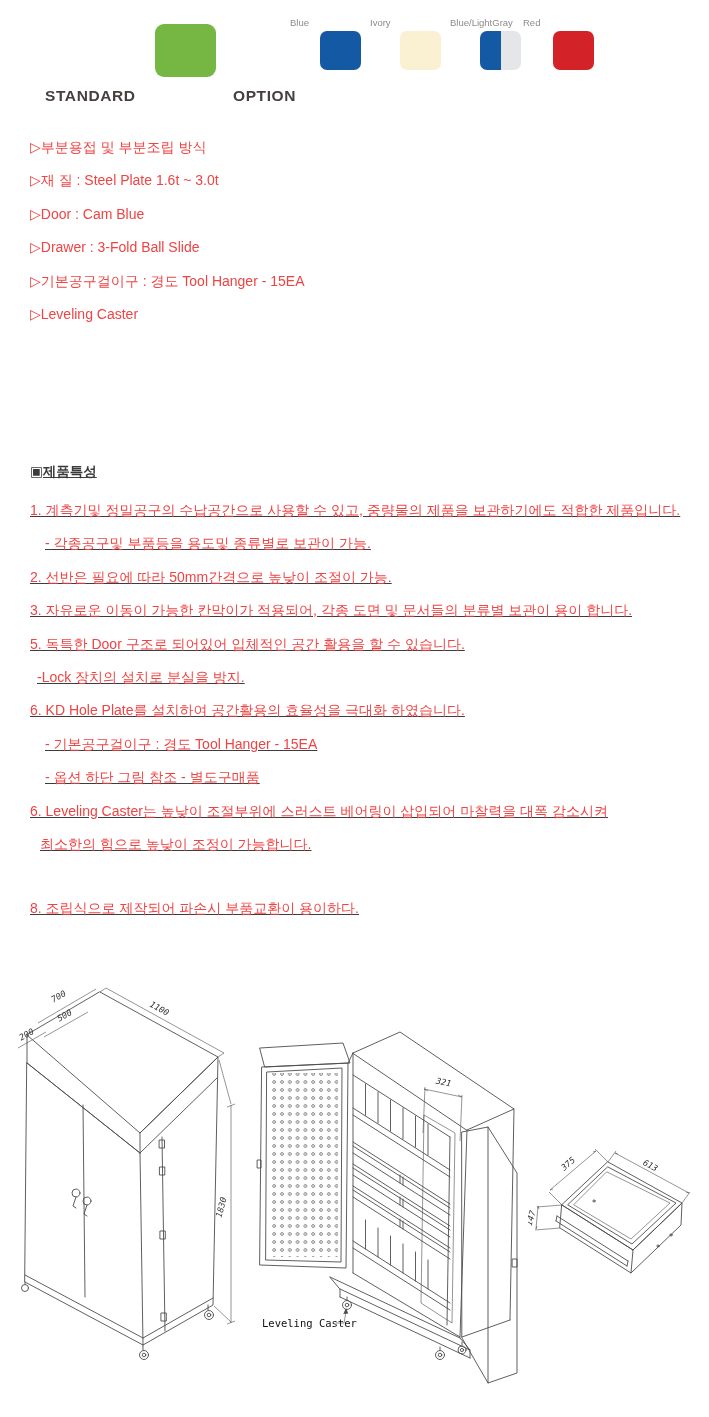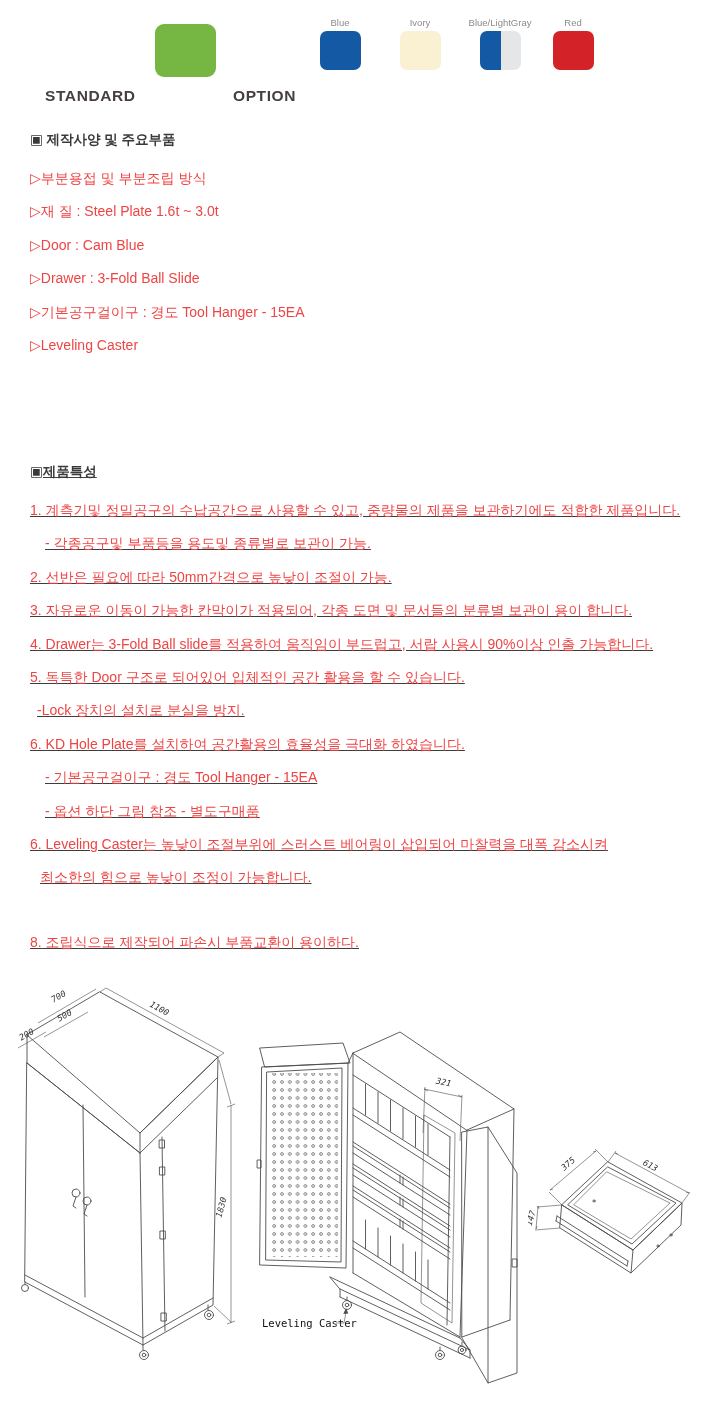--- a/index.html
+++ b/index.html
@@ -3,21 +3,21 @@
 <meta charset="utf-8">
 <style>
   html,body{margin:0;padding:0;background:#ffffff;}
   .page{position:relative;width:709px;height:1417px;background:#ffffff;overflow:hidden;
         font-family:"Liberation Sans","DejaVu Sans",sans-serif;color:#3d3d3d;}
   
   .hdr-label{position:absolute;top:39px;font-size:15.5px;font-weight:bold;color:#45403e;letter-spacing:0.6px;margin-top:48px;}
   .std-label{left:45px;}
   .optn-label{left:233px;}
   .std-swatch{position:absolute;left:155px;top:24px;width:61px;height:53px;border-radius:9px;background:#76b643;}
-  .opt{position:absolute;top:17px;width:100px;text-align:center;}
+  .opt{position:absolute;top:17px;width:100px;}
   .opt .olbl{font-size:9.5px;color:#8b8b8b;white-space:nowrap;}
   .opt .sw{width:41px;height:39px;border-radius:7px;margin:3px auto 0;}
   .opt-blue{left:290px}  .sw-blue{background:#1359a4}
   .opt-ivory{left:370px} .sw-ivory{background:#faf0d2}
   .opt-mix{left:450px}   .sw-mix{background:linear-gradient(90deg,#1359a4 50%,#e4e6e7 50%)}
   .opt-red{left:523px}   .sw-red{background:#d42328}
   
   .spec{position:absolute;left:30px;top:131px;}
   .features{position:absolute;left:30px;top:463px;text-decoration:underline;}
   .sec-title{font-weight:bold;font-size:13.5px;color:#3a3a3a;margin:0 0 13px 0;white-space:nowrap;}
@@ -57,36 +57,34 @@
   <div class="opt opt-mix">
     <div class="olbl">Blue/LightGray</div>
     <div class="sw sw-mix"></div>
   </div>
   <div class="opt opt-red">
     <div class="olbl">Red</div>
     <div class="sw sw-red"></div>
   </div>
 
   <div class="spec">
-    <div class="sec-title">▣ 제작사양 및 주요부품</div>
     <div class="line">▷부분용접 및 부분조립 방식</div>
     <div class="line">▷재 질 : Steel Plate 1.6t ~ 3.0t</div>
     <div class="line">▷Door : Cam Blue</div>
     <div class="line">▷Drawer : 3-Fold Ball Slide</div>
     <div class="line">▷기본공구걸이구 : 경도 Tool Hanger - 15EA</div>
     <div class="line">▷Leveling Caster</div>
   </div>
 
   <div class="features">
     <div class="sec-title">▣제품특성</div>
     <div class="line">1. 계측기및 정밀공구의 수납공간으로 사용할 수 있고, 중량물의 제품을 보관하기에도 적합한 제품입니다.</div>
     <div class="line ind1">- 각종공구및 부품등을 용도및 종류별로 보관이 가능.</div>
     <div class="line">2. 선반은 필요에 따라 50mm간격으로 높낮이 조절이 가능.</div>
     <div class="line">3. 자유로운 이동이 가능한 칸막이가 적용되어, 각종 도면 및 문서들의 분류별 보관이 용이 합니다.</div>
-    <div class="line">4. Drawer는 3-Fold Ball slide를 적용하여 움직임이 부드럽고, 서랍 사용시 90%이상 인출 가능합니다.</div>
     <div class="line">5. 독특한 Door 구조로 되어있어 입체적인 공간 활용을 할 수 있습니다.</div>
     <div class="line inds">-Lock 장치의 설치로 분실을 방지.</div>
     <div class="line">6. KD Hole Plate를 설치하여 공간활용의 효율성을 극대화 하였습니다.</div>
     <div class="line ind1">-  기본공구걸이구 : 경도 Tool Hanger - 15EA</div>
     <div class="line ind1">-  옵션 하단 그림 참조 - 별도구매품</div>
     <div class="line">6. Leveling Caster는  높낮이 조절부위에 스러스트 베어링이 삽입되어 마찰력을 대폭 감소시켜</div>
     <div class="line ind2">최소한의 힘으로 높낮이 조정이 가능합니다.</div>
     <div class="line gap">8. 조립식으로 제작되어 파손시 부품교환이 용이하다.</div>
   </div>
 

